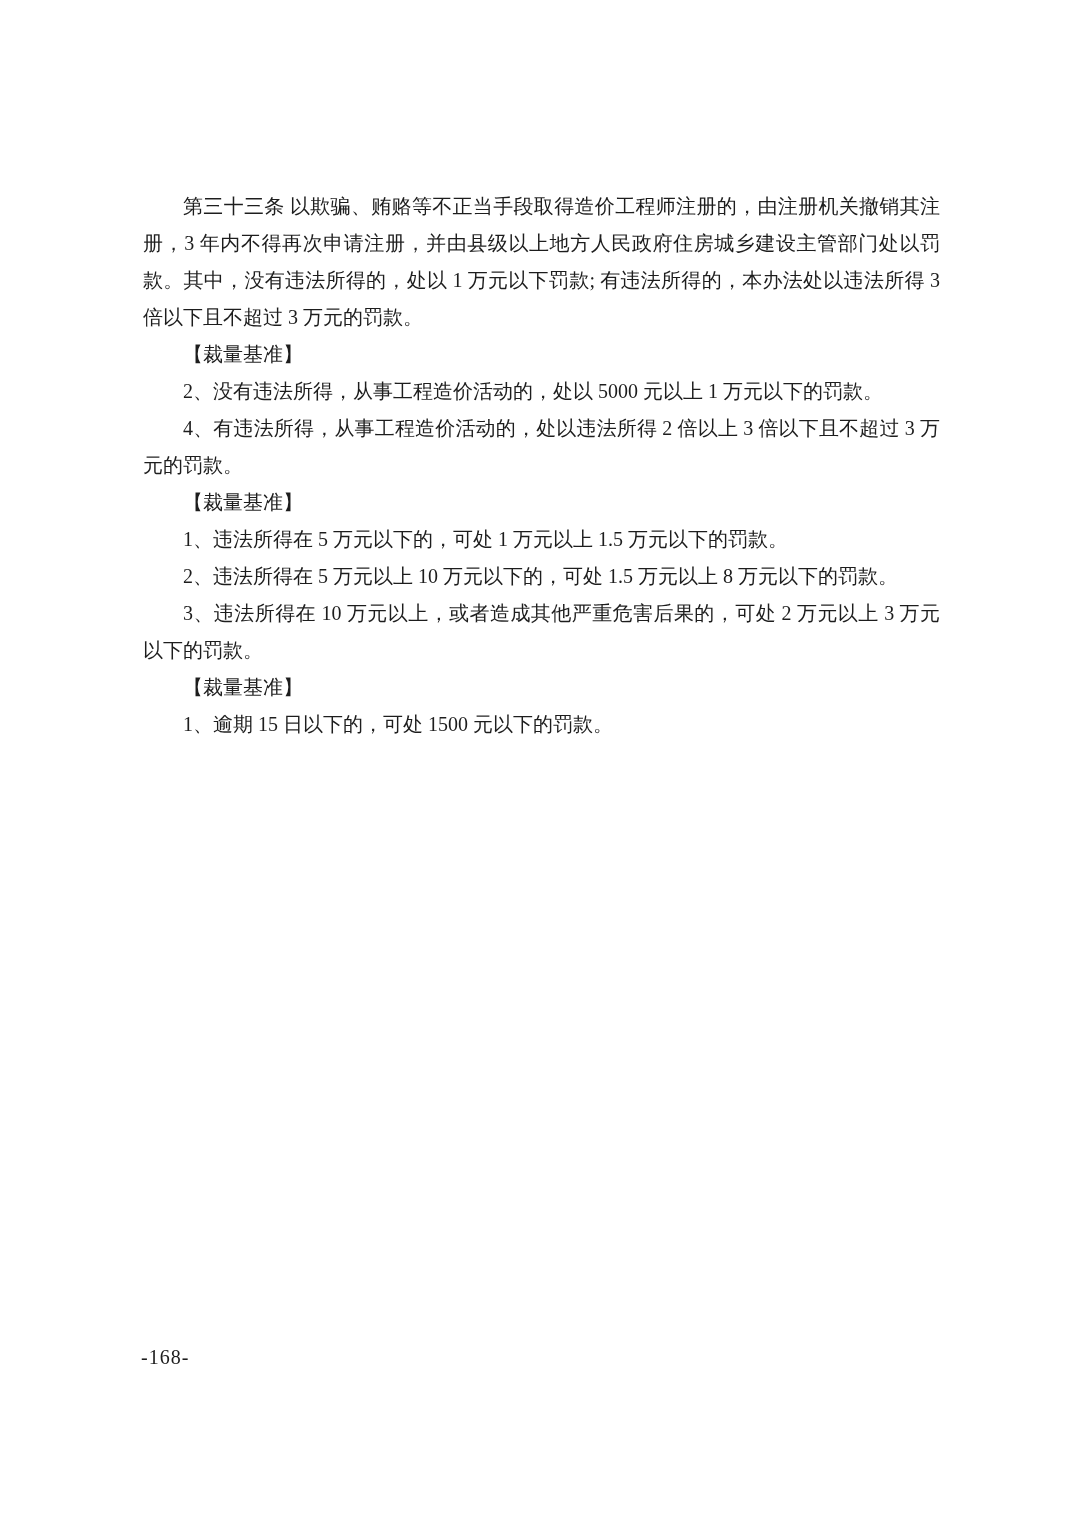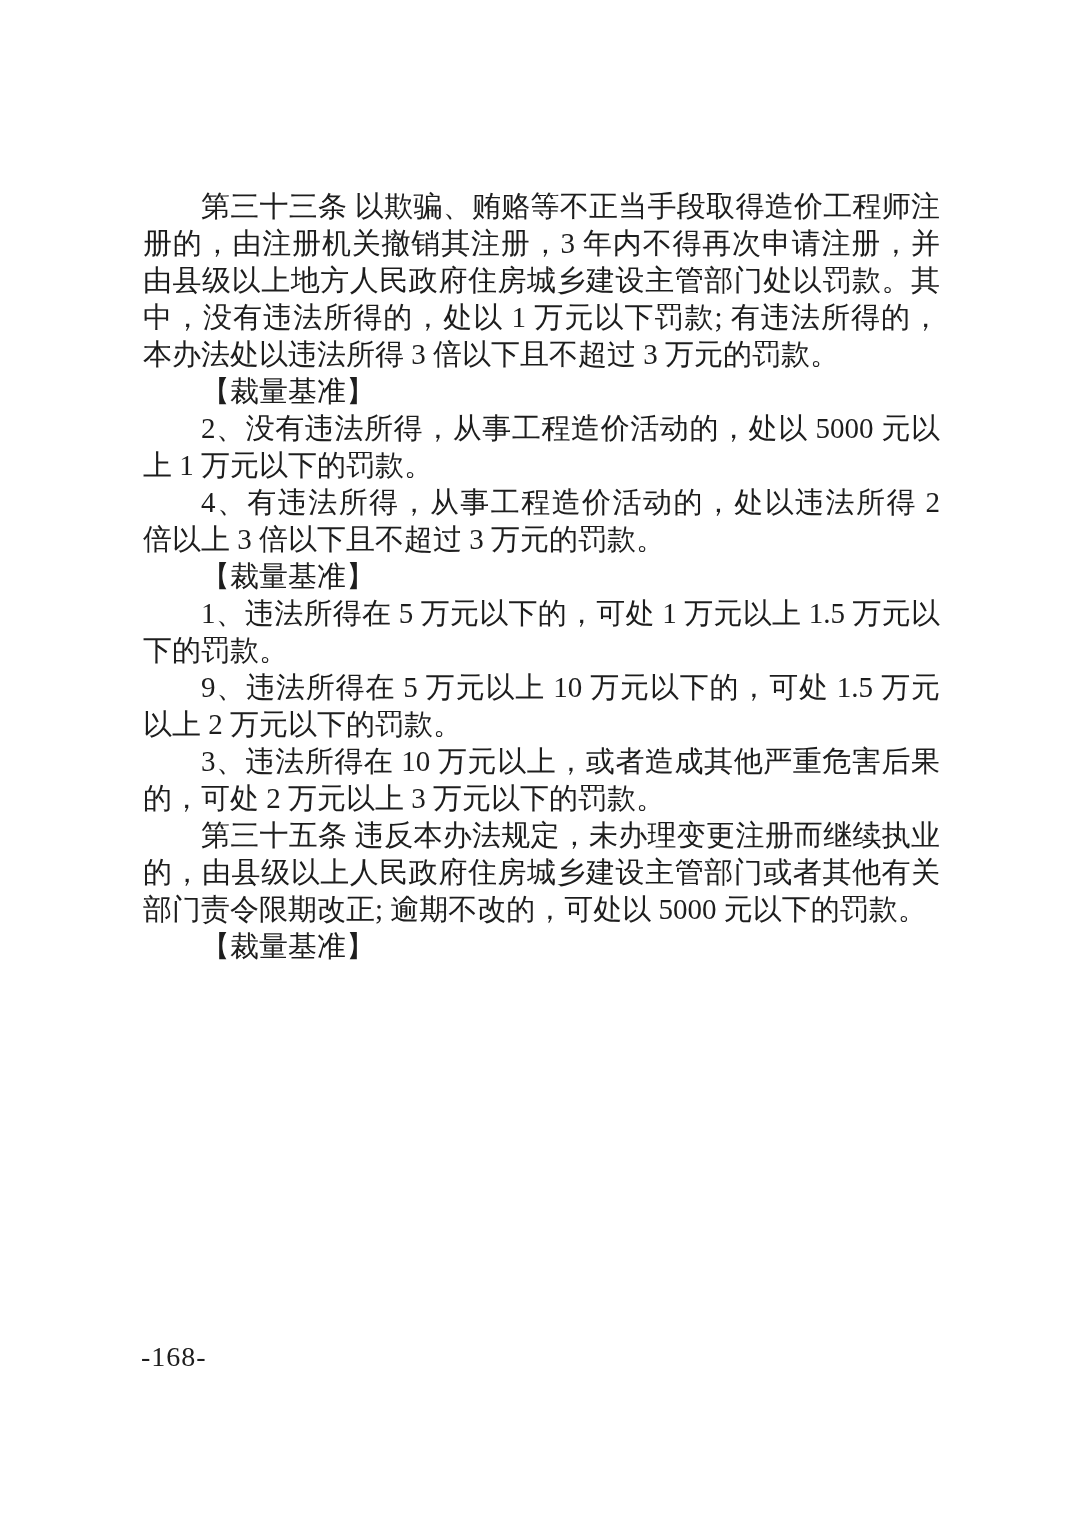--- a/index.html
+++ b/index.html
@@ -20,50 +20,50 @@
     background: #ffffff;
   }
   .text-block {
     position: absolute;
     left: 143px;
     top: 188px;
     width: 797px;
   }
   .para {
     margin: 0;
-    font-size: 29px;
+    font-size: 20px;
     line-height: 37px;
     color: #1d1d1d;
     text-align: justify;
     text-indent: 2em;
     word-break: break-all;
   }
   .para.gap-before {
     margin-top: 37px;
   }
   .page-number {
     position: absolute;
     left: 141px;
     top: 1340px;
-    font-size: 28px;
+    font-size: 20px;
     line-height: 34px;
     color: #1d1d1d;
     letter-spacing: 1px;
   }
 </style>
 </head>
 <body>
 
 <div class="page">
   <div class="text-block" id="paragraph-container">
       <p class="para">第三十三条 以欺骗、贿赂等不正当手段取得造价工程师注册的，由注册机关撤销其注册，3 年内不得再次申请注册，并由县级以上地方人民政府住房城乡建设主管部门处以罚款。其中，没有违法所得的，处以 1 万元以下罚款; 有违法所得的，本办法处以违法所得 3 倍以下且不超过 3 万元的罚款。</p>
       <p class="para">【裁量基准】</p>
       <p class="para">2、没有违法所得，从事工程造价活动的，处以 5000 元以上 1 万元以下的罚款。</p>
       <p class="para">4、有违法所得，从事工程造价活动的，处以违法所得 2 倍以上 3 倍以下且不超过 3 万元的罚款。</p>
       <p class="para">【裁量基准】</p>
       <p class="para">1、违法所得在 5 万元以下的，可处 1 万元以上 1.5 万元以下的罚款。</p>
-      <p class="para">9、违法所得在 5 万元以上 10 万元以下的，可处 1.5 万元以上 2 万元以下的罚款。</p>
+      <p class="para">2、违法所得在 5 万元以上 10 万元以下的，可处 1.5 万元以上 8 万元以下的罚款。</p>
       <p class="para">3、违法所得在 10 万元以上，或者造成其他严重危害后果的，可处 2 万元以上 3 万元以下的罚款。</p>
-      <p class="para">第三十五条 违反本办法规定，未办理变更注册而继续执业的，由县级以上人民政府住房城乡建设主管部门或者其他有关部门责令限期改正; 逾期不改的，可处以 5000 元以下的罚款。</p>
       <p class="para">【裁量基准】</p>
+      <p class="para">1、逾期 15 日以下的，可处 1500 元以下的罚款。</p>
     </div>
   <div class="page-number">-168-</div>
 </div>
 
 </body></html>

